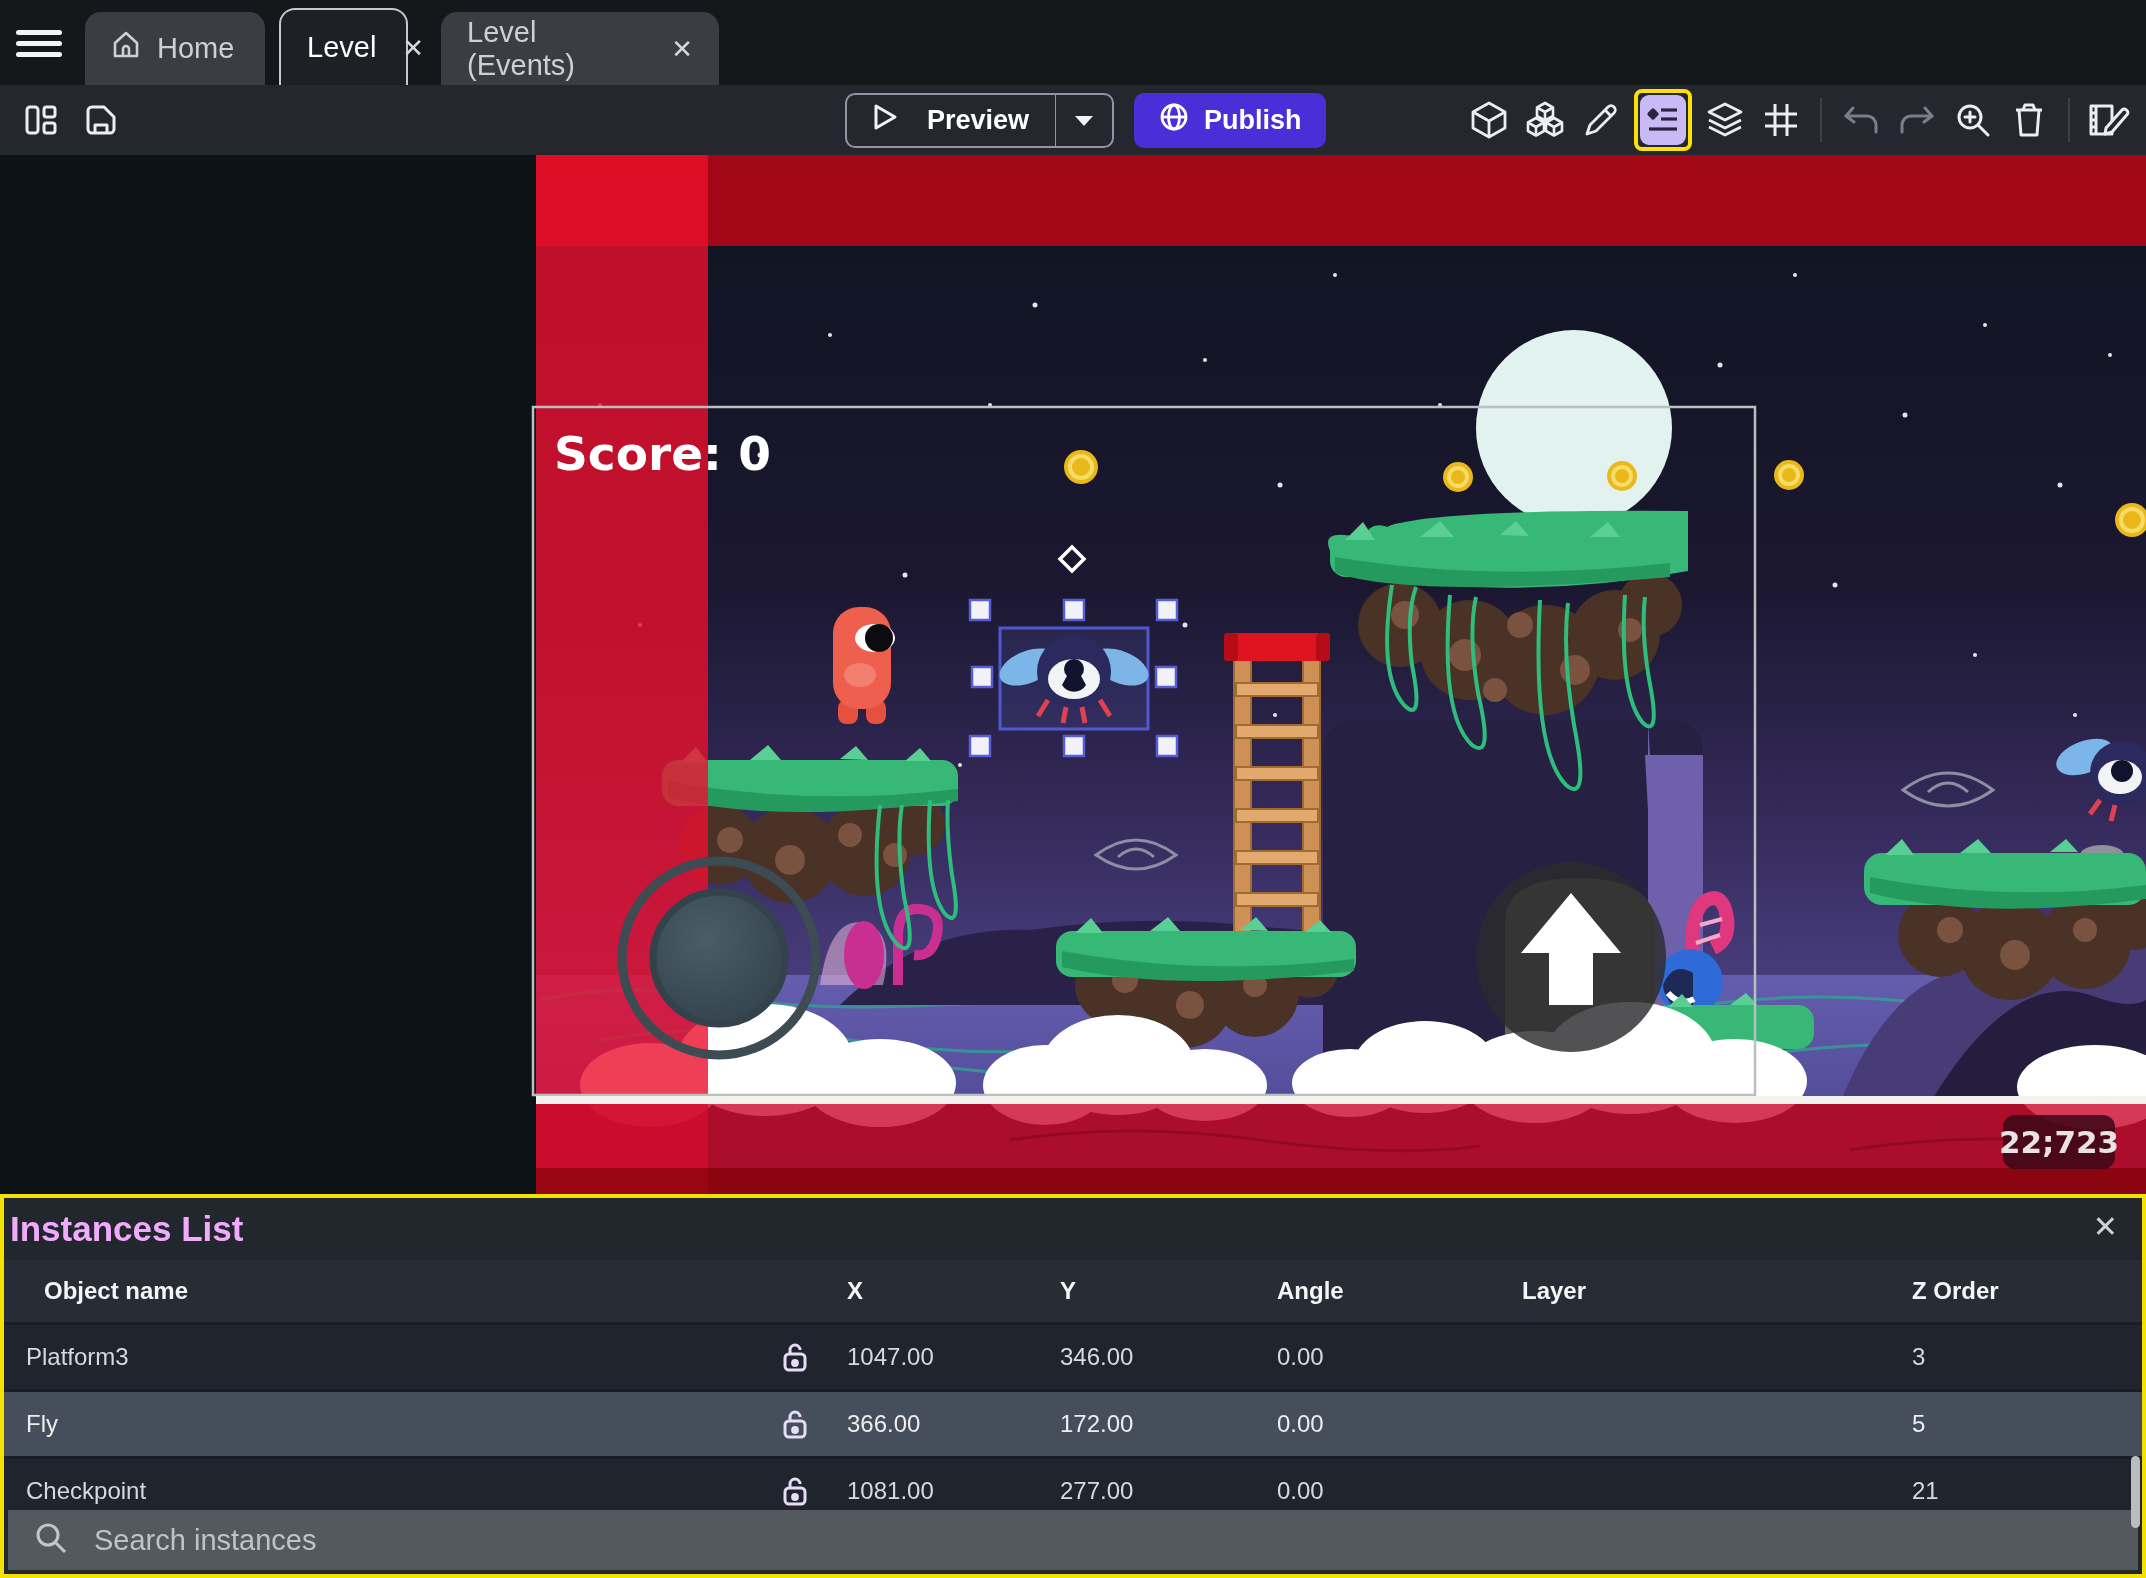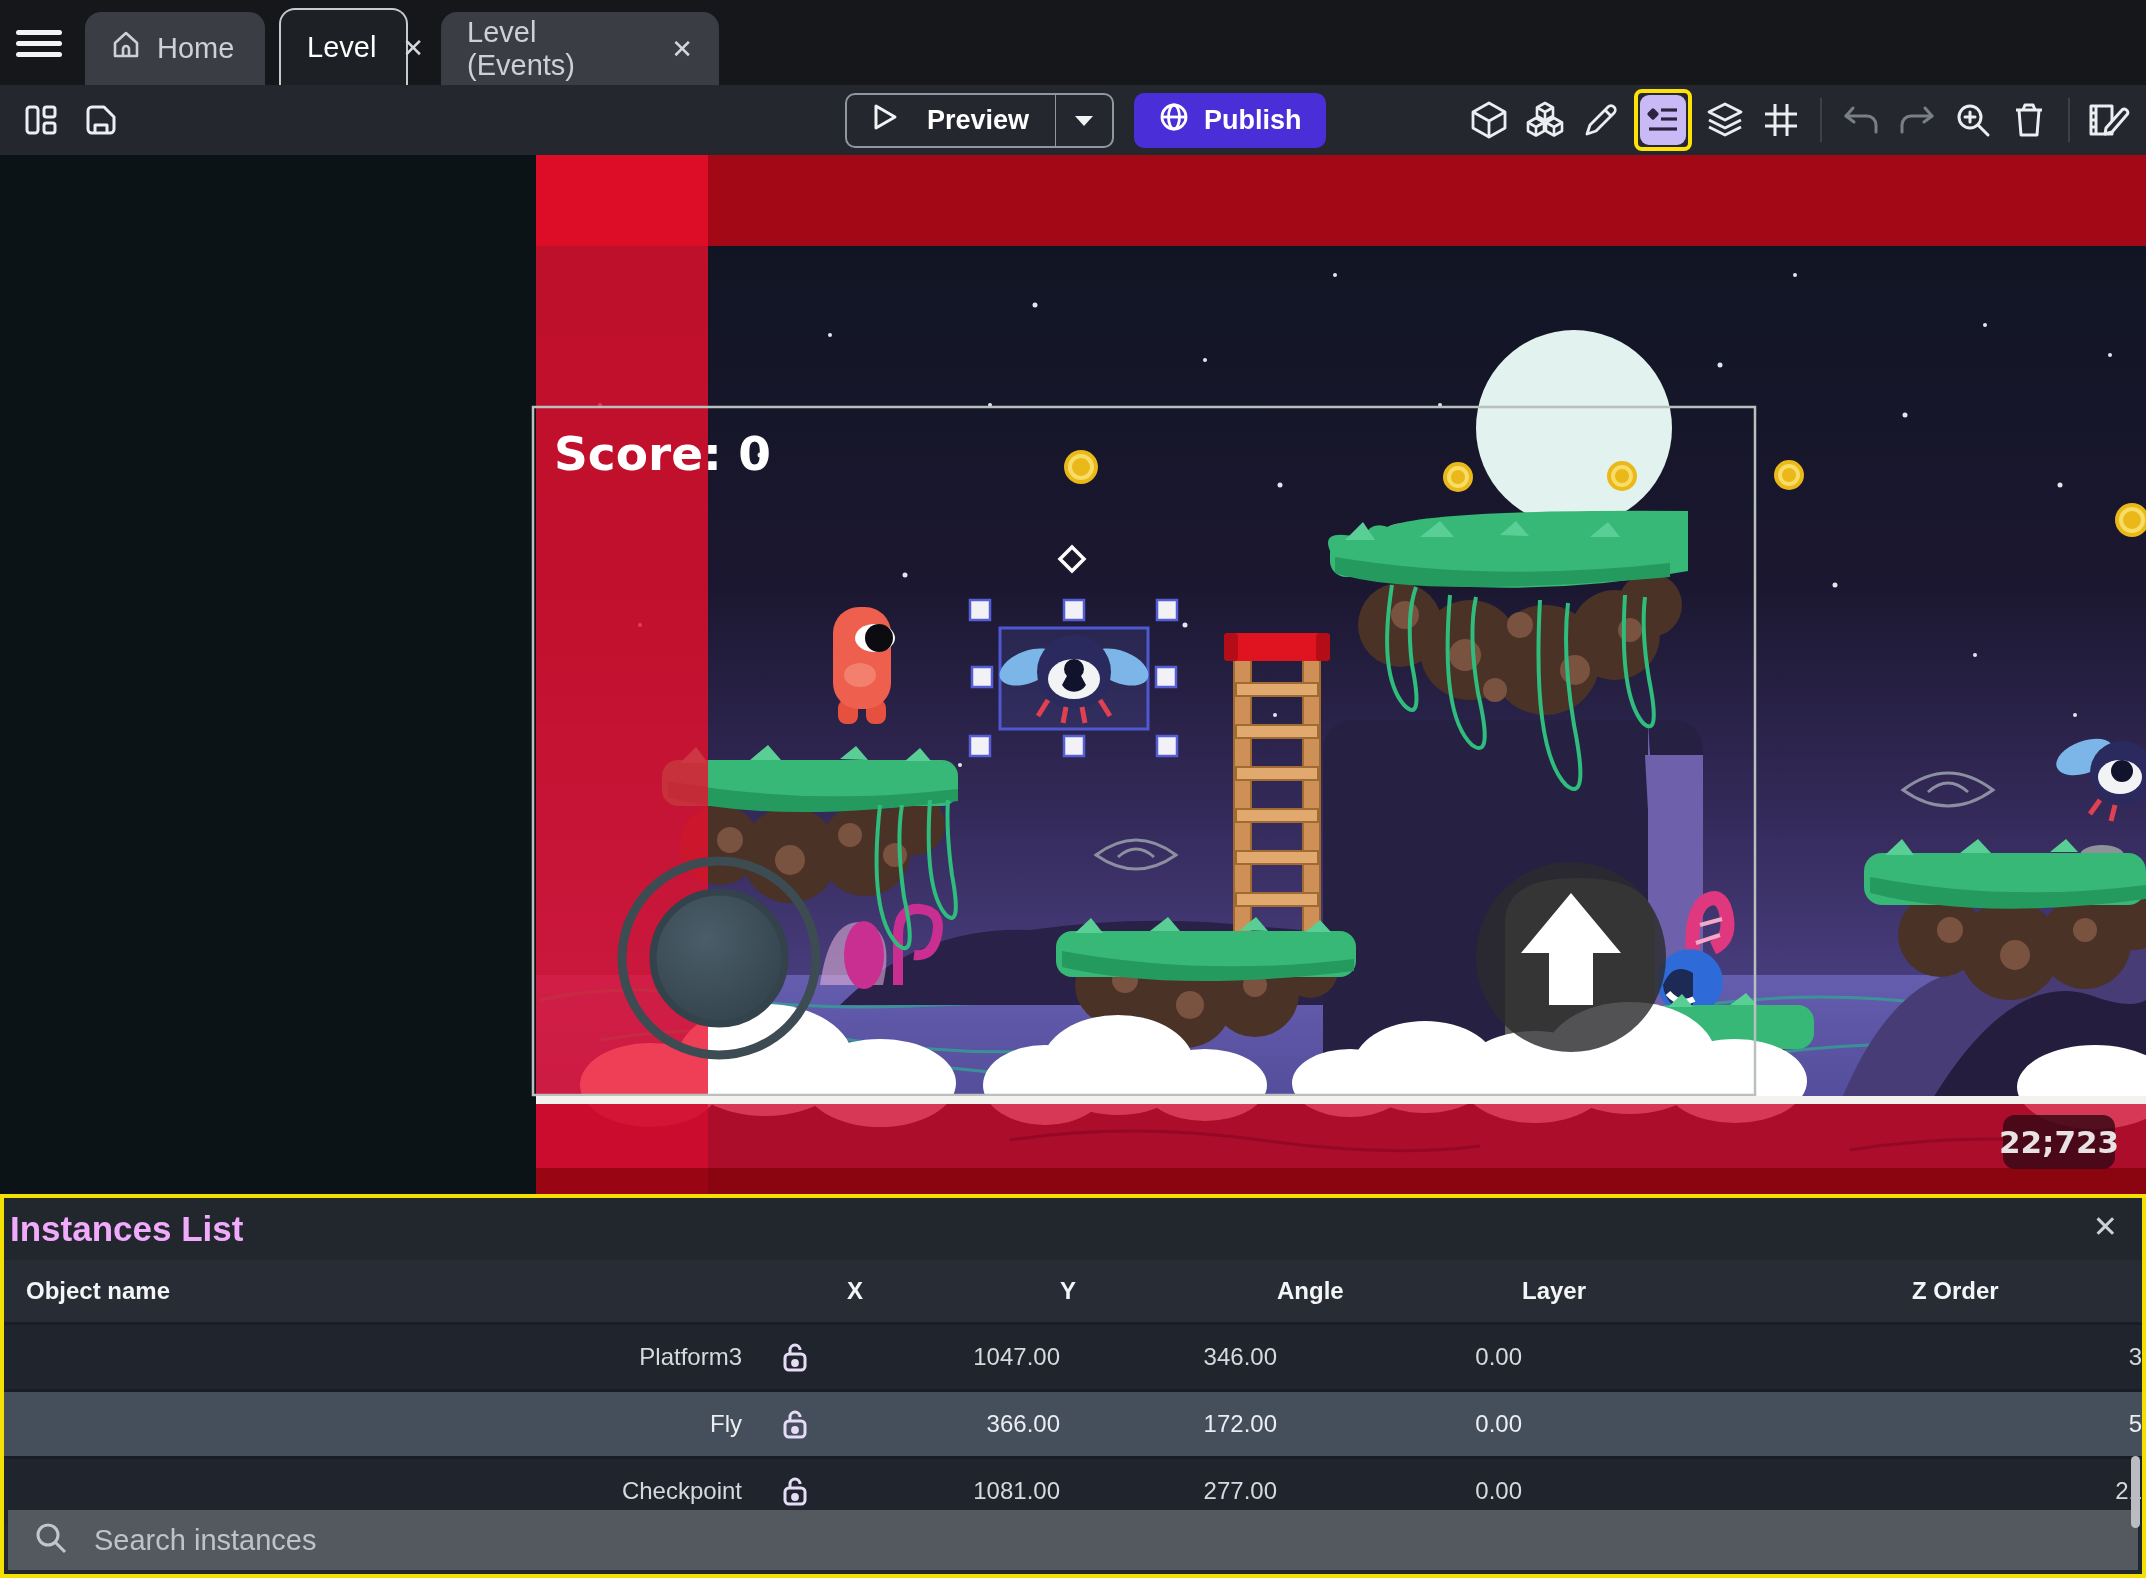--- a/index.html
+++ b/index.html
@@ -43,22 +43,22 @@
   #scene{left:0;top:155px;width:2146px;height:1043px;}
 
   
   #instances-panel{left:0;top:1194px;width:2146px;height:384px;box-sizing:border-box;
       border:4px solid #f5e003;background:#22262d;}
   #ip-title-row{position:relative;height:62px;display:flex;align-items:center;}
   #ip-title{margin-left:6px;color:#f0abfc;font-size:35px;font-weight:bold;}
   #ip-close{position:absolute;right:24px;top:14px;color:#cdd0d5;font-size:30px;cursor:pointer;line-height:1;}
   .ip-grid{display:grid;grid-template-columns:738px 105px 213px 217px 245px 390px 1fr;align-items:center;}
   #ip-header{height:62px;background:#282d35;color:#f4f5f7;font-weight:bold;font-size:24px;}
-  #ip-header .cell-name{padding-left:22px;}
-  .ip-row{height:64px;background:#20252d;color:#d6d9de;font-size:24px;border-top:3px solid #1a1e24;cursor:pointer;text-align:right;}
+  #ip-header .cell-name{padding-left:40px;}
+  .ip-row{height:64px;background:#20252d;color:#d6d9de;font-size:24px;border-top:3px solid #1a1e24;cursor:pointer;}
   .ip-row.selected{background:#454e5b;color:#eceef1;}
   .ip-row .cell-name{padding-left:22px;}
   .cell-lock{display:flex;justify-content:center;}
   #ip-search{position:absolute;left:4px;right:4px;bottom:4px;height:60px;background:#54585f;
       display:flex;align-items:center;gap:24px;padding-left:26px;}
   #ip-search input{background:transparent;border:none;outline:none;font-size:29px;color:#e8eaec;
       font-family:"Liberation Sans",sans-serif;width:1200px;}
   #ip-search input::placeholder{color:#bfc3c9;}
   #ip-scrollthumb{position:absolute;right:2px;top:258px;width:9px;height:72px;background:#b9bdc2;border-radius:5px;}
 </style>

